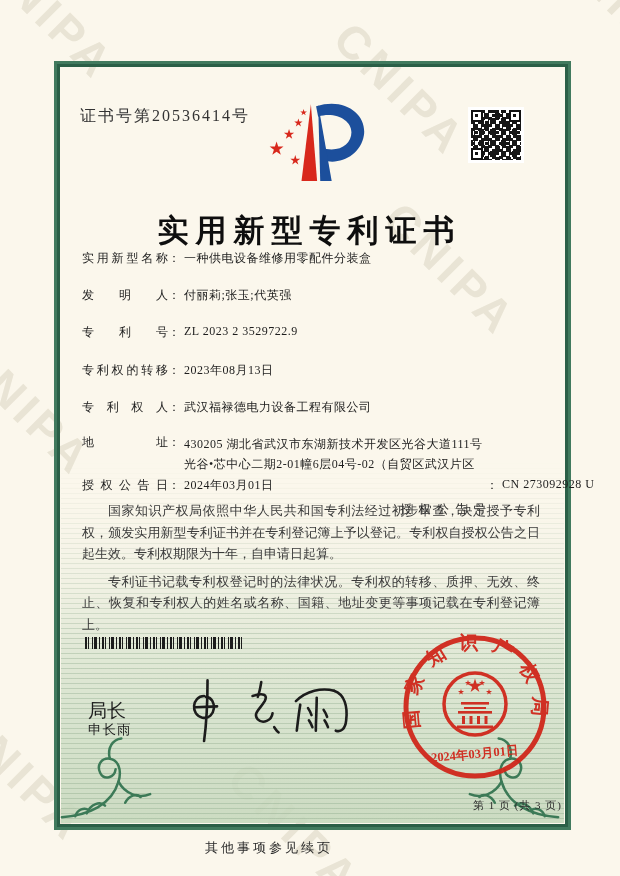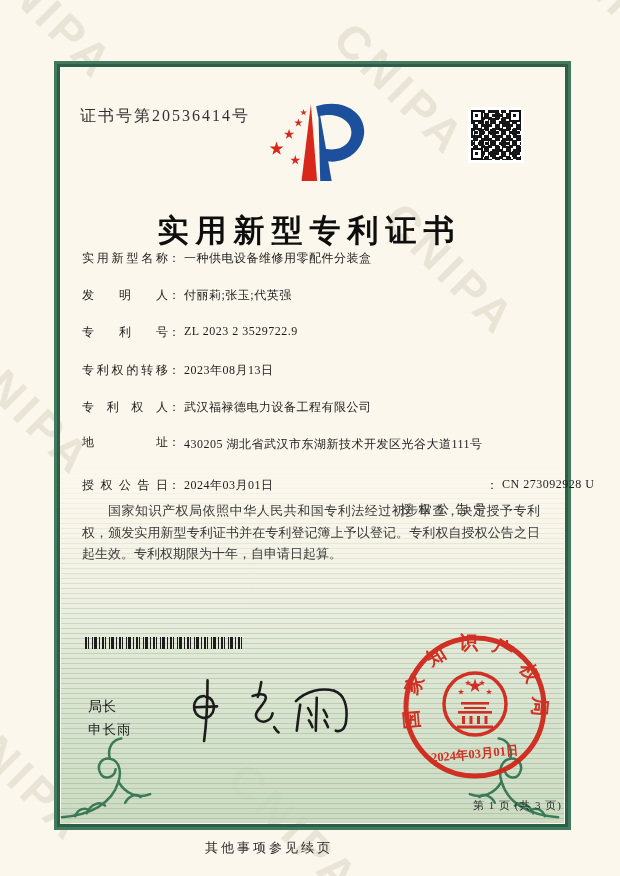--- a/index.html
+++ b/index.html
@@ -53,21 +53,21 @@
   .pair2{position:absolute;left:318px;top:0;}
   .pair2 .flabel{width:86px;margin-top:24px;}
 
   .paragraphs{left:82px;top:500px;width:458px;font-size:13px;line-height:21.5px;
               color:#3a3a3a;text-align:justify;}
   .paragraphs p{margin:0 0 6px 0;text-indent:2em;}
 
   .barcode{left:85px;top:637px;width:158px;height:12px;
       background:repeating-linear-gradient(90deg,#1c1c1c 0 2px,transparent 2px 3px,#1c1c1c 3px 4px,transparent 4px 7px,#1c1c1c 7px 8px,transparent 8px 9px,#1c1c1c 9px 12px,transparent 12px 14px,#1c1c1c 14px 15px,transparent 15px 17px);}
 
-  .sig-title{left:88px;top:698px;font-size:14px;font-family:"Liberation Sans", sans-serif;color:#1e1e1e;}
+  .sig-title{left:88px;top:698px;font-size:19px;font-family:"Liberation Sans", sans-serif;color:#1e1e1e;}
   .sig-name{left:88px;top:721px;font-size:13.5px;font-family:"Liberation Sans", sans-serif;color:#1e1e1e;letter-spacing:1px;}
   .signature{left:185px;top:670px;width:182px;height:72px;}
 
   .seal{left:400px;top:630px;width:150px;height:155px;opacity:0.94;}
 
   .page-info{left:57px;top:798px;width:505px;text-align:right;font-size:11px;color:#2e2e2e;letter-spacing:1px;}
   .note{left:0;top:839px;width:538px;text-align:center;font-size:13px;color:#2a2a2a;letter-spacing:3px;}
 </style>
 </head>
 <body>
@@ -144,31 +144,32 @@
 <div class="field-row" style="top:324px">
   <span class="flabel">专利号</span><span class="fcolon">：</span><span class="fvalue">ZL 2023 2 3529722.9</span>
 </div>
 <div class="field-row" style="top:362px">
   <span class="flabel">专利权的转移</span><span class="fcolon">：</span><span class="fvalue">2023年08月13日</span>
 </div>
 <div class="field-row" style="top:399px">
   <span class="flabel">专利权人</span><span class="fcolon">：</span><span class="fvalue">武汉福禄德电力设备工程有限公司</span>
 </div>
 <div class="field-row" style="top:434px">
-  <span class="flabel">地址</span><span class="fcolon">：</span><span class="addr-lines"><span>430205 湖北省武汉市东湖新技术开发区光谷大道111号</span><br></span>
+  <span class="flabel">地址</span><span class="fcolon">：</span><span class="addr-lines"><span>430205 湖北省武汉市东湖新技术开发区光谷大道111号</span><br><span>光谷•芯中心二期2-01幢6层04号-02（自贸区武汉片区</span></span>
 </div>
 <div class="field-row" style="top:477px">
   <span class="flabel">授权公告日</span><span class="fcolon">：</span><span class="fvalue">2024年03月01日</span>
   <span class="pair2">
     <span class="flabel">授权公告号</span><span class="fcolon">：</span><span class="fvalue">CN 273092928 U</span>
   </span>
 </div>
 
 <div class="abs paragraphs">
   <p>国家知识产权局依照中华人民共和国专利法经过初步审查，决定授予专利权，颁发实用新型专利证书并在专利登记簿上予以登记。专利权自授权公告之日起生效。专利权期限为十年，自申请日起算。</p>
+  <p>专利证书记载专利权登记时的法律状况。专利权的转移、质押、无效、终止、恢复和专利权人的姓名或名称、国籍、地址变更等事项记载在专利登记簿上。</p>
 </div>
 
 <div class="abs barcode"></div>
 
 <div class="abs sig-title">局长</div>
 <div class="abs sig-name">申长雨</div>
 <div class="abs signature">
   <svg viewBox="0 0 210 85" fill="none" stroke="#1c1c1c" stroke-width="3" stroke-linecap="round" stroke-linejoin="round">
     <path d="M22,30 C8,30 6,52 20,55 C36,58 38,32 24,31"></path>
     <path d="M26,12 C26,30 25,60 22,82"></path>

